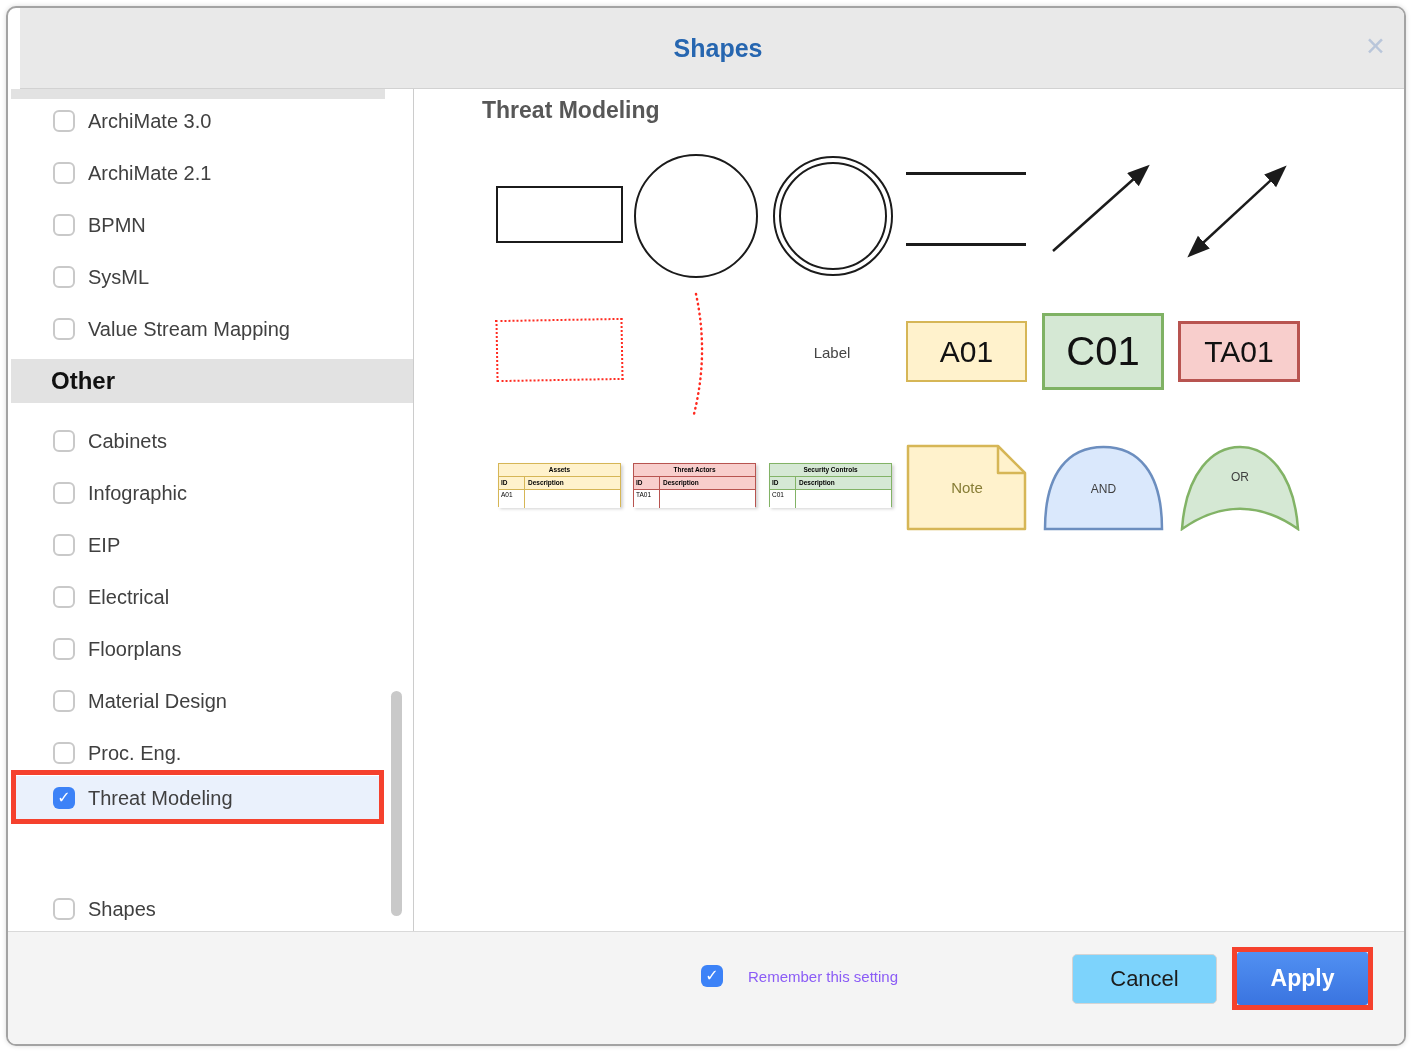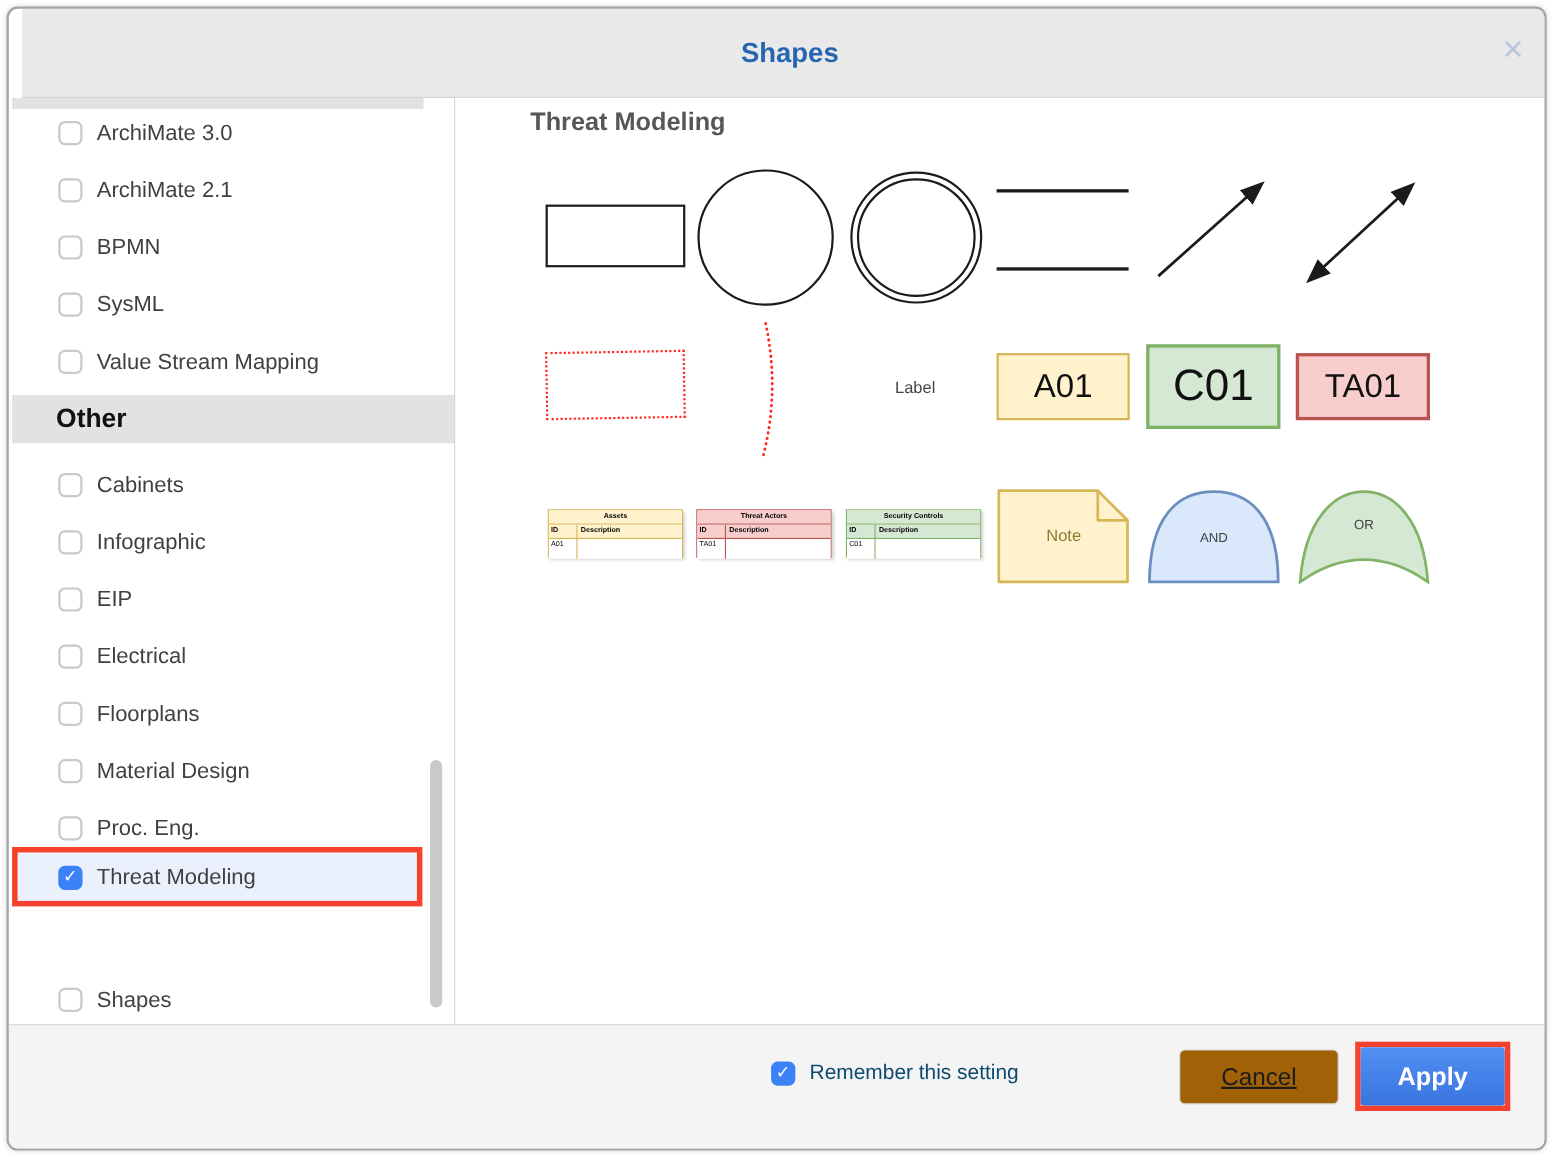--- a/index.html
+++ b/index.html
@@ -64,25 +64,25 @@
   .t-pink .tt-id{border-color:#b85450;}
   .t-green{border-color:#82b366;} .t-green .tt-title,.t-green .tt-head{background:#d5e8d4;border-color:#82b366;}
   .t-green .tt-id{border-color:#82b366;}
   .svg-label{position:absolute;display:flex;align-items:center;justify-content:center;pointer-events:none;}
   #leaf{left:84px;top:492px;width:123px;height:83px;background:#f5f6f5;border:2px solid #6e6e6e;
     display:flex;align-items:center;justify-content:center;font-size:11px;color:#333;}
   
   #footer{position:absolute;left:0;bottom:0;width:100%;height:112px;background:#f4f4f4;
     border-top:1px solid #d9d9d9;}
   #remember{position:absolute;left:693px;top:33px;display:flex;align-items:center;gap:13px;}
-  #remember-label{font-size:19px;color:#0c4a6e;}
-  #cancel-btn{position:absolute;left:1064px;top:22px;width:145px;height:50px;background:#a16207;
+  #remember-label{font-size:15px;color:#8b5cf6;margin-left:12px;}
+  #cancel-btn{position:absolute;left:1064px;top:22px;width:145px;height:50px;background:#7dd3fc;
     border:1px solid #d4d4d4;border-radius:5px;font-size:22px;color:#1c1c1c;
     display:flex;align-items:center;justify-content:center;cursor:pointer;
-    font-family:"Liberation Sans","DejaVu Sans",sans-serif;text-decoration:underline;}
+    font-family:"Liberation Sans","DejaVu Sans",sans-serif;}
   #apply-frame{position:absolute;left:1224px;top:15px;width:141px;height:63px;box-sizing:border-box;
     border:5px solid #f5412d;}
   #apply-btn{width:100%;height:100%;background:linear-gradient(#5190f2,#3a74e0);border:none;border-radius:3px;
     color:#fff;font-size:23px;font-weight:bold;cursor:pointer;
     font-family:"Liberation Sans","DejaVu Sans",sans-serif;}
 </style>
 </head>
 <body>
 
 <div id="dialog">

